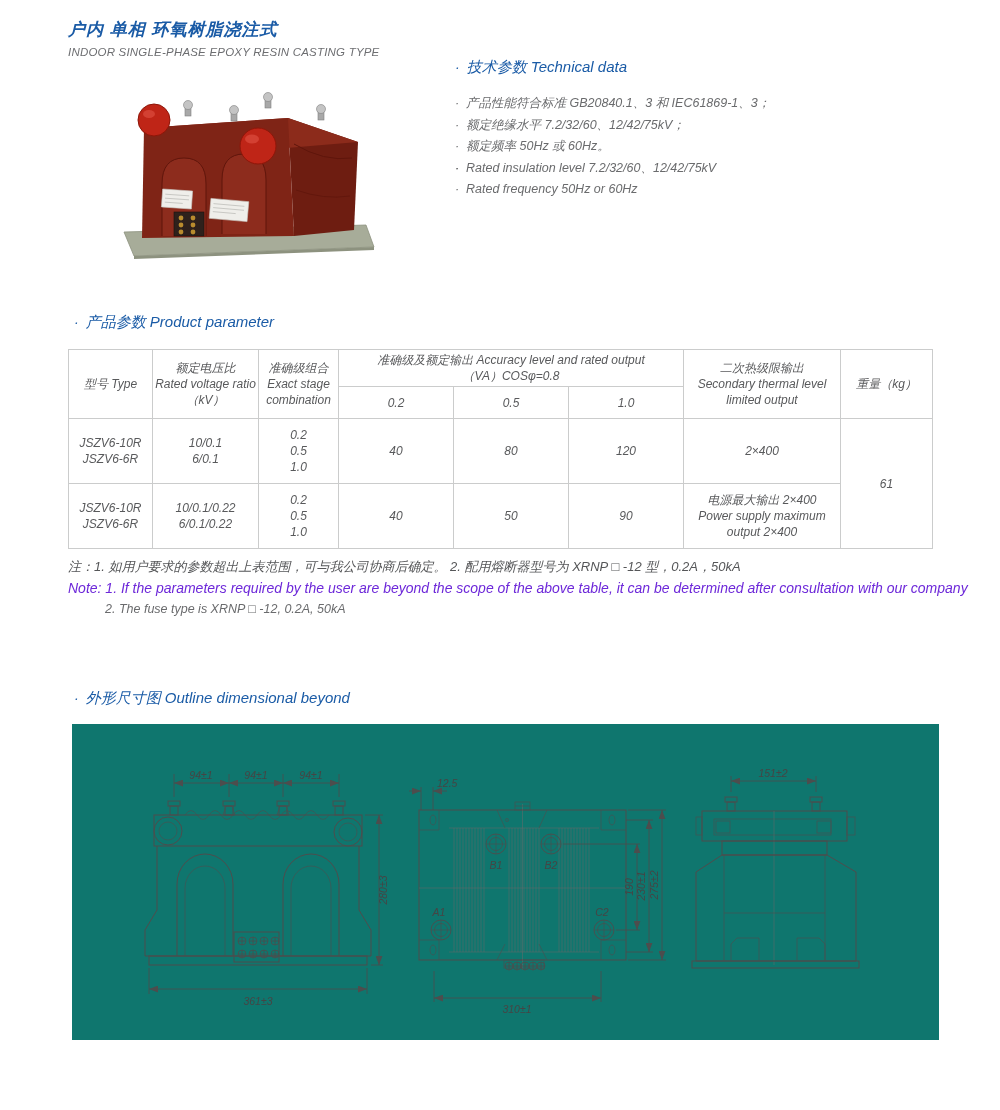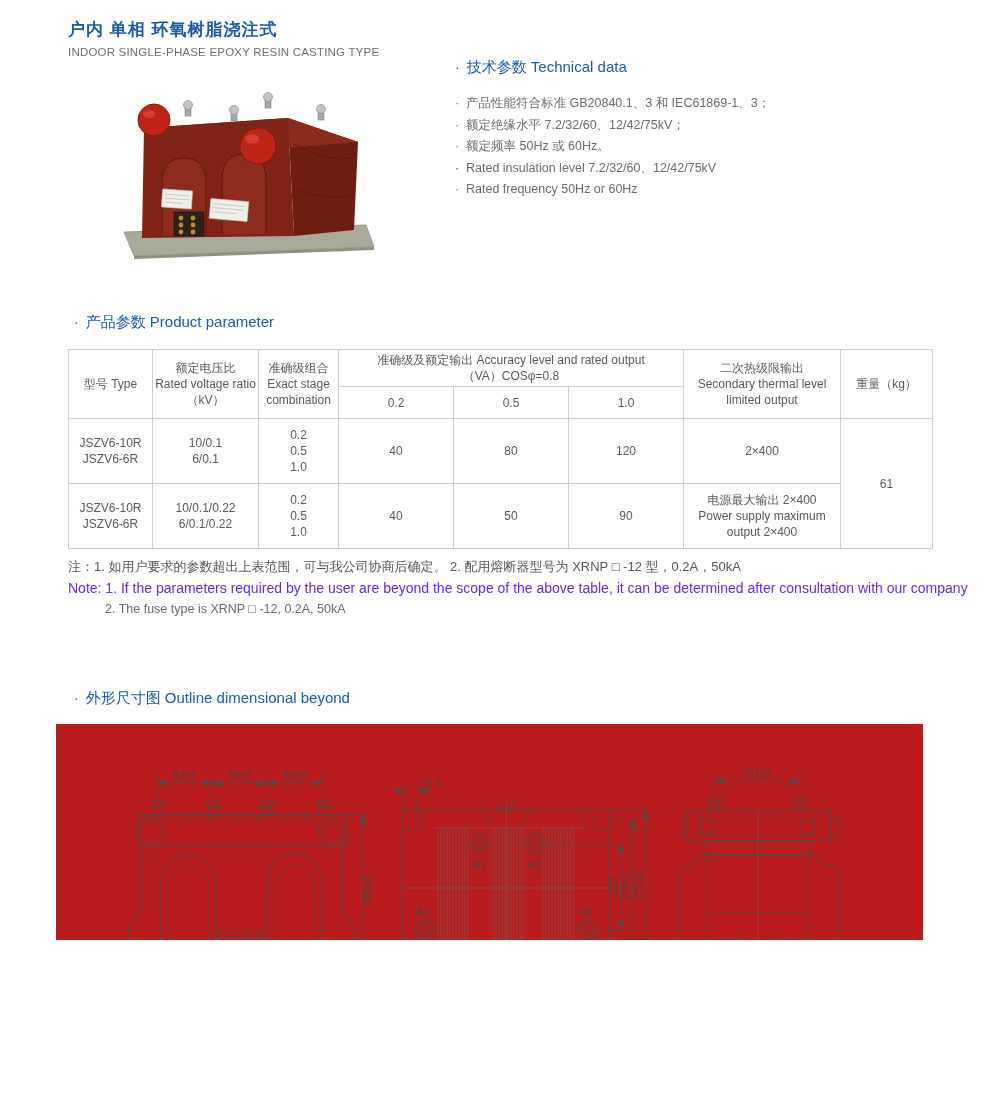--- a/index.html
+++ b/index.html
@@ -1,17 +1,17 @@
 <!DOCTYPE html>
 <html><head>
 <meta charset="utf-8">
 <style>
   * { margin:0; padding:0; box-sizing:border-box; }
   body { background:#ffffff; font-family:"Liberation Sans","DejaVu Sans",sans-serif; }
-  .page { position:relative; width:1000px; height:940px; background:#ffffff; overflow:hidden; }
+  .page { position:relative; width:1000px; height:1110px; background:#ffffff; overflow:hidden;font-style:italic; }
 
   
   .hdr { position:absolute; left:68px; top:18px; }
   .title-zh { font-size:17px; font-weight:bold; color:#1a5ba6; letter-spacing:1px; }
   .title-en { font-size:11.5px; color:#6d6e71; margin-top:5px; letter-spacing:.2px; }
 
   
   .sec-h { position:absolute; font-size:15px; color:#1a5ba6; }
   .sec-h .b { margin-right:7px; font-size:14px; }
 
@@ -32,21 +32,21 @@
   .ptable .hr2 { height:32px; }
   .ptable .br { height:65px; }
 
   
   .notes { position:absolute; left:68px; top:556px; width:900px; }
   .notes .n-zh { font-size:13px; color:#555658; line-height:22px; }
   .notes .n-en { font-size:14px; color:#6d28d9; line-height:21px; }
   .notes .n-en2 { font-size:12.5px; color:#6a6b6d; line-height:21px; margin-left:37px; }
 
   
-  .panel { position:absolute; left:56px; top:724px; width:867px; height:316px; background:#b91c1c; }
+  .panel { position:absolute; left:72px; top:724px; width:867px; height:316px; background:#0f766e; }
   .panel svg { position:absolute; overflow:visible; }
   svg text { font-family:"Liberation Sans","DejaVu Sans",sans-serif; font-size:10.5px; fill:#454545; }
   .ol  { fill:none; stroke:#4d4d4d; stroke-width:1; }
   .ol2 { fill:none; stroke:#4d4d4d; stroke-width:0.6; }
   .dim { fill:none; stroke:#4d4d4d; stroke-width:0.8; }
   .fin { fill:none; stroke:#6a6a6a; stroke-width:0.5; }
 </style>
 </head>
 <body>
 

